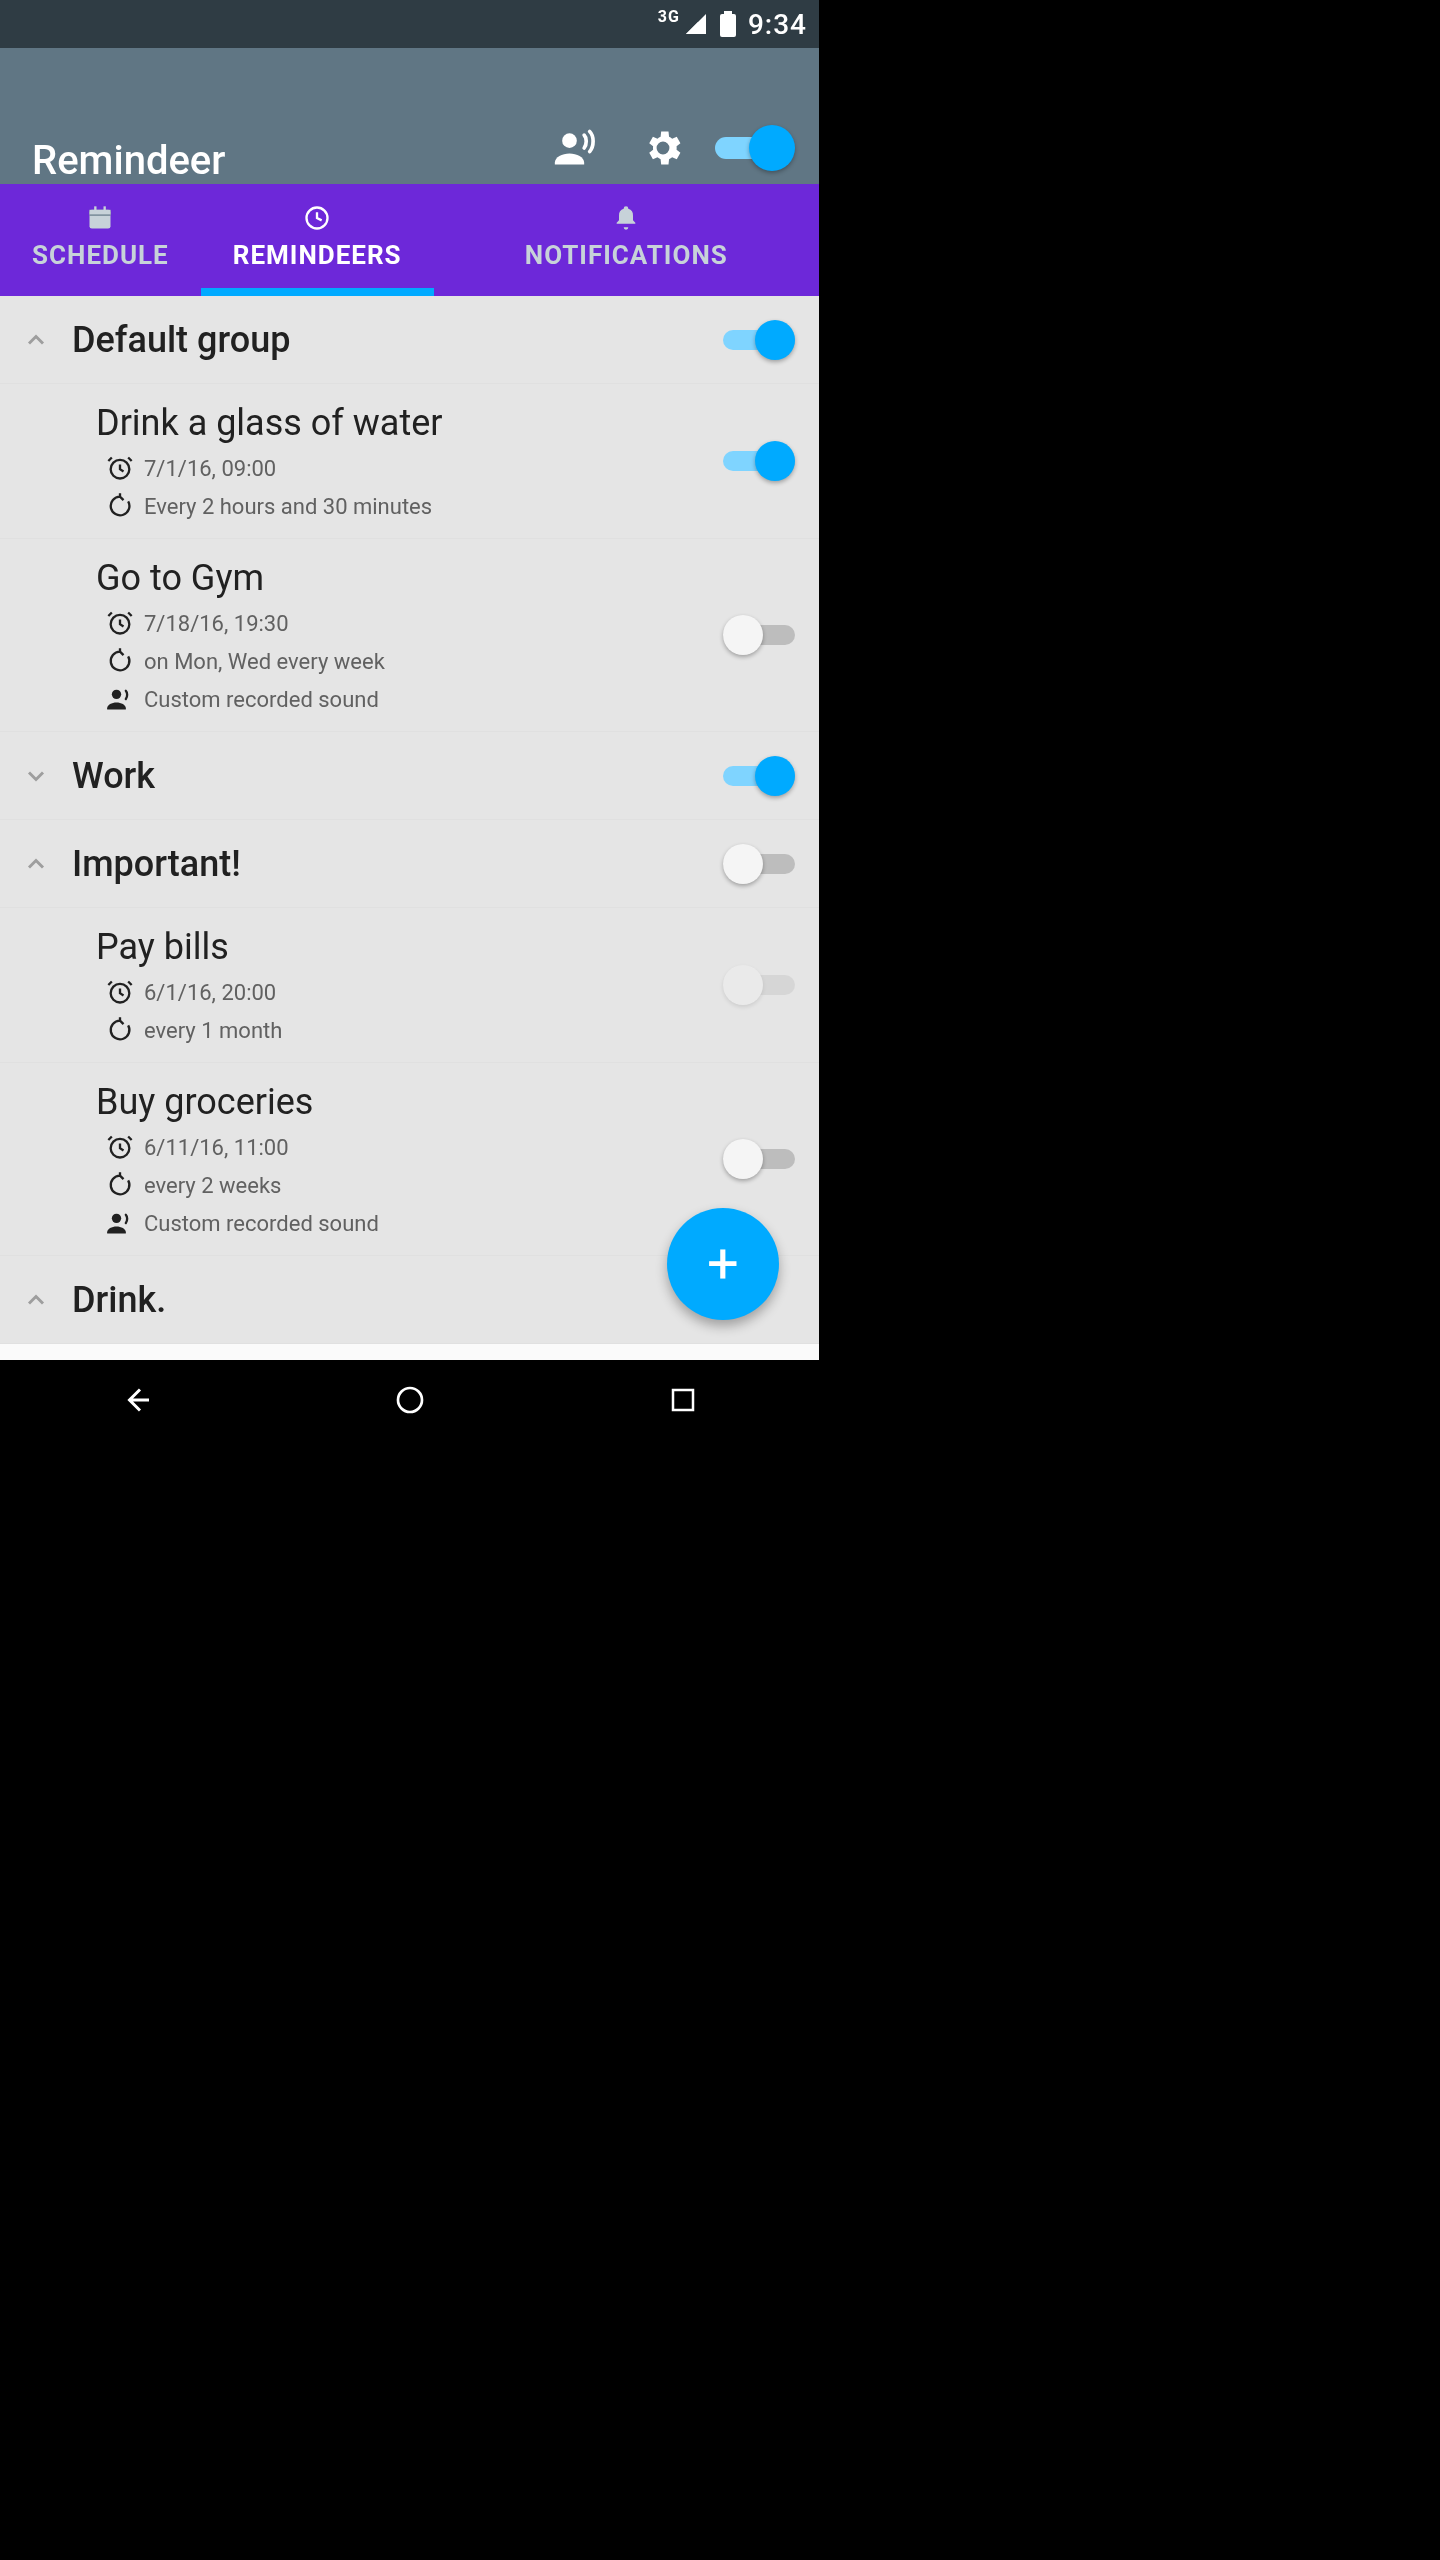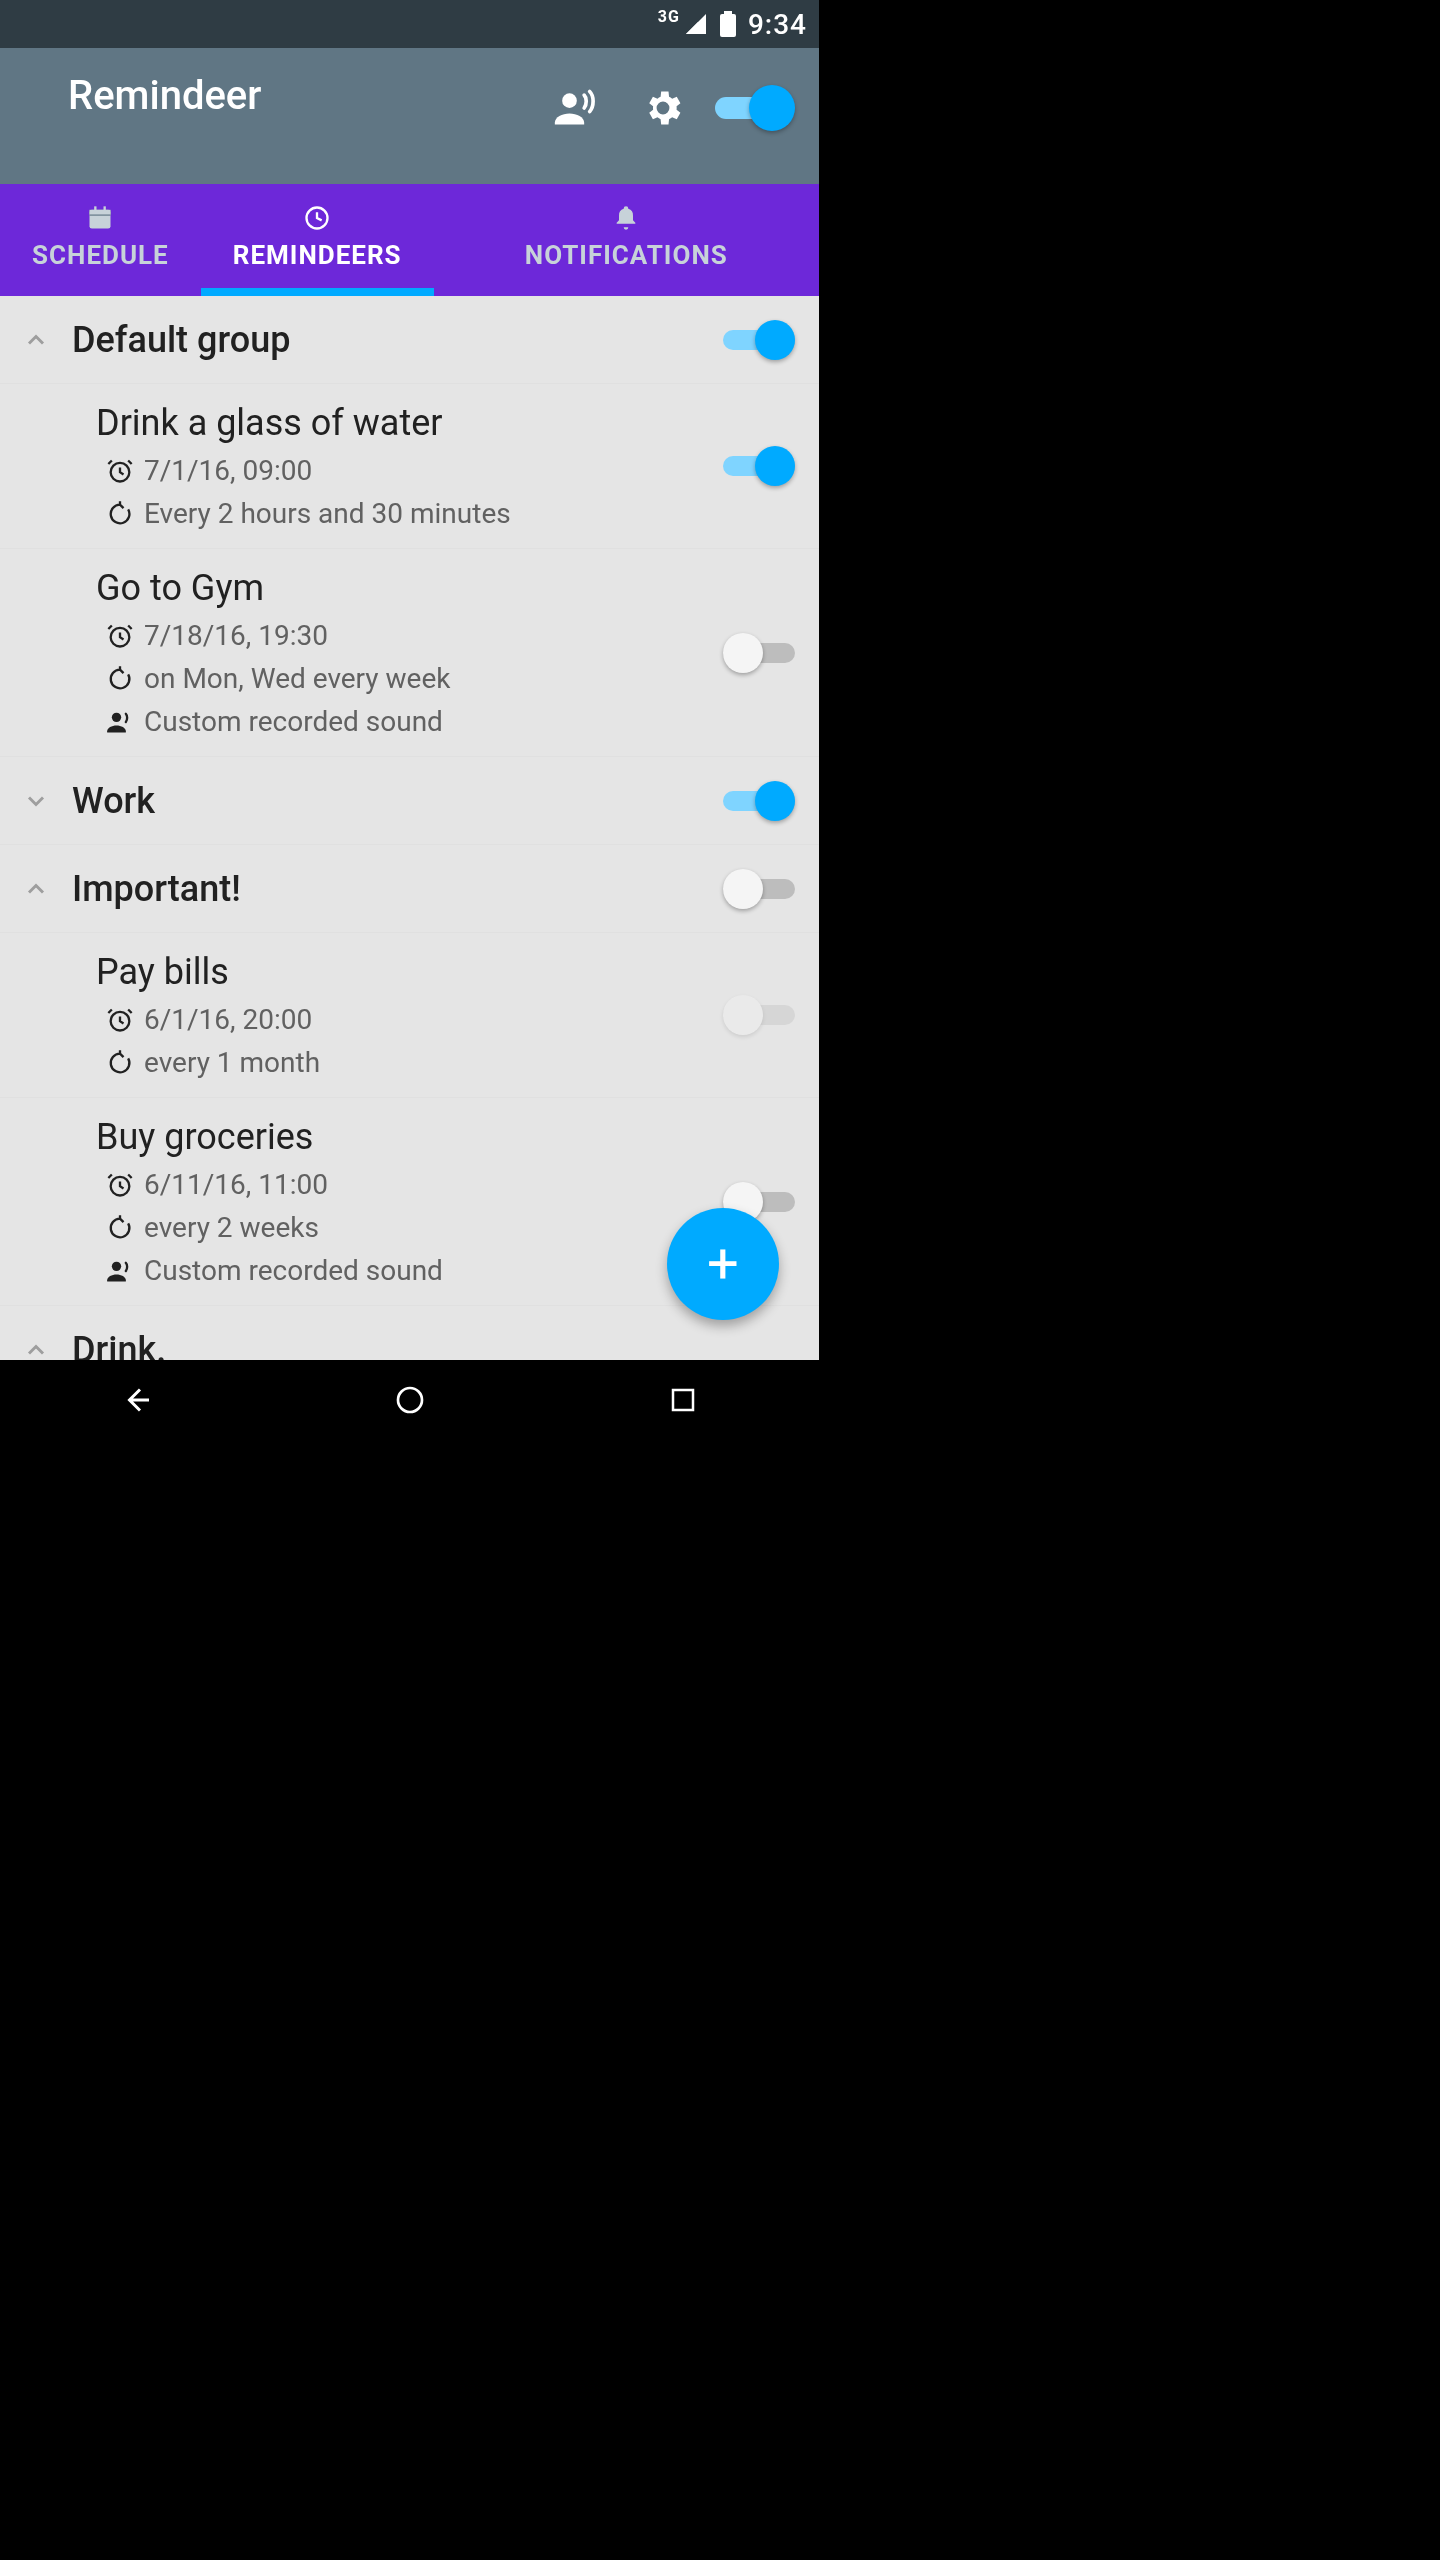--- a/index.html
+++ b/index.html
@@ -8,42 +8,42 @@
   .phone { width: 819px; height: 1440px; background: #000; display: flex; flex-direction: column; }
 
   
   .statusbar { height: 48px; background: #2f3c44; color: #fff; display: flex; align-items: center; justify-content: flex-end; padding: 0 12px; font-size: 28px; font-weight: 500; letter-spacing: 1px; }
   .statusbar .s-item { margin-left: 12px; display: inline-flex; align-items: center; }
   .statusbar .s-item svg { display: block; }
   .statusbar .label-3g { font-size: 16px; font-weight: 700; position: relative; top: -8px; left: 8px; }
 
   
   .appbar { background: #607684; padding: 24px 32px 0 32px; }
-  .appbar-row1 { height: 112px; display: flex; align-items: flex-start; margin-left: 36px; }
+  .appbar-row1 { height: 112px; display: flex; align-items: flex-end; }
   .app-title { color: #fff; font-size: 40px; font-weight: 500; flex: 1; }
   .appbar-action { width: 72px; height: 72px; margin-left: 16px; display: flex; align-items: center; justify-content: center; color: #fff; }
   .appbar-action svg { display: block; }
 
   
   .tabs { background: #6d28d9; display: flex; height: 112px; }
   .tab { flex: 0 0 auto; display: flex; flex-direction: column; align-items: center; justify-content: center; color: #c7d2d9; padding: 0 32px; border-bottom: 8px solid transparent; font-weight: 700; letter-spacing: 1px; }
   .tab.active { color: #fff; border-bottom-color: #00aaff; }
   .tab .tab-icon { height: 32px; margin-bottom: 6px; display: flex; align-items: center; justify-content: center; }
   .tab .tab-label { font-size: 26px; }
   .tab.wide { flex: 1; }
 
   
   .list { flex: 1; background: #fafafa; overflow: hidden; position: relative; }
   .row { background: #e5e5e5; border-bottom: 1px solid #e0e0e0; display: flex; align-items: center; padding: 0 24px 0 0; min-height: 88px; }
   .row .chev-col { width: 72px; display: flex; align-items: center; justify-content: center; color: #9e9e9e; }
   .row .indent { width: 96px; }
   .row .content { flex: 1; padding: 18px 0; }
   .row .title { font-size: 36px; color: #212121; font-weight: 400; }
   .row.group .title { font-weight: 500; }
-  .row .meta { display: flex; align-items: center; color: #757575; font-size: 28px; margin-top: 10px; }
+  .row .meta { display: flex; align-items: center; color: #757575; font-size: 22px; margin-top: 10px; }
   .row .meta .mi { width: 48px; display: inline-flex; justify-content: center; }
   .row .meta-text { color: #616161; }
 
   
   .toggle { width: 72px; height: 40px; position: relative; }
   .toggle .track { position: absolute; top: 10px; left: 0; right: 0; height: 20px; border-radius: 10px; background: #bdbdbd; }
   .toggle .thumb { position: absolute; top: 0; width: 40px; height: 40px; border-radius: 50%; background: #f5f5f5; box-shadow: 0 2px 4px rgba(0,0,0,.3); left: 0; transition: none; }
   .toggle.on .track { background: #7fd4ff; }
   .toggle.on .thumb { background: #00aaff; left: 32px; }
   .toggle.big { width: 80px; height: 46px; }

